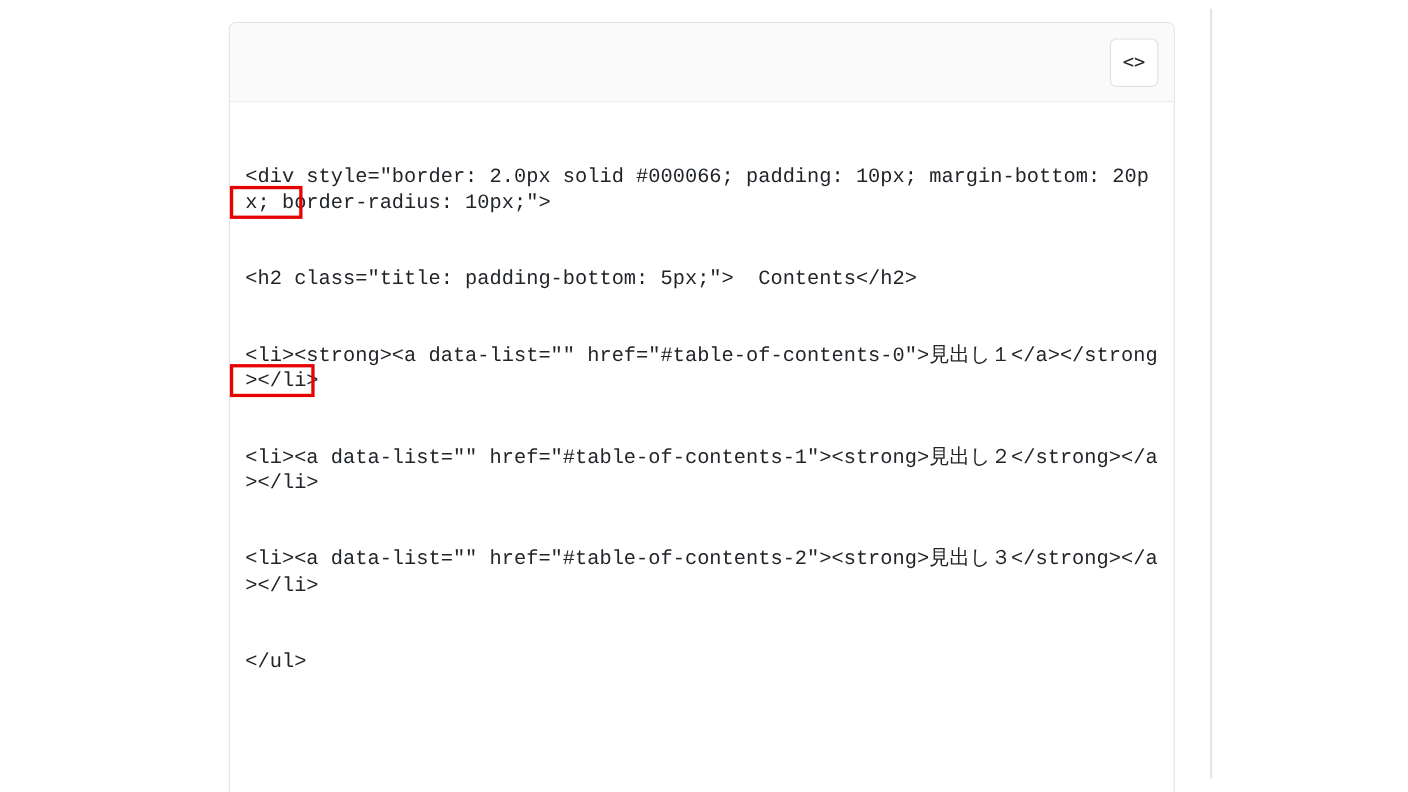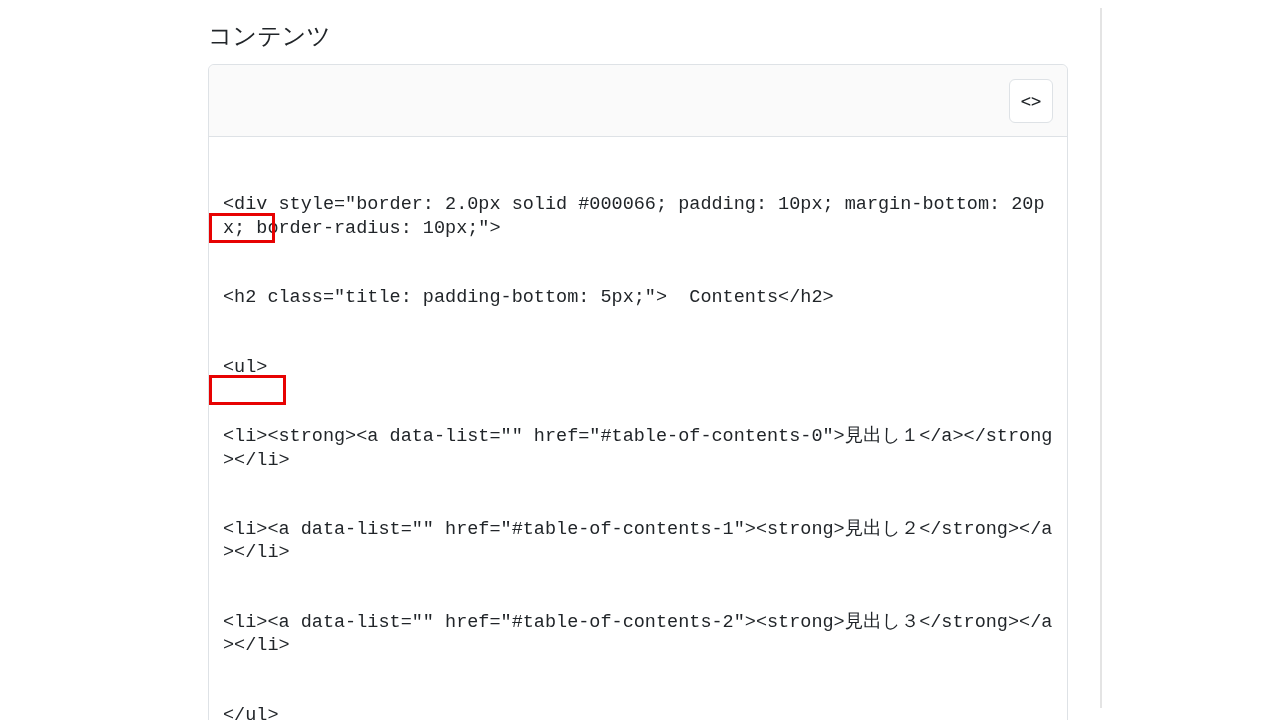--- a/index.html
+++ b/index.html
@@ -75,33 +75,31 @@
     left: 1100px;
     width: 2px;
     height: 700px;
     background: #e4e4e4;
   }
 </style>
 </head>
 <body>
 
 <div class="page">
-  <h2 class="section-title">コンテンツ</h2>
 
   <div class="panel">
     <div class="panel-header">
       <button class="code-toggle-btn">
         <span>&lt;&gt;</span>
       </button>
     </div>
 
     <div class="code-block">
       <span class="code-line">&lt;div style="border: 2.0px solid #000066; padding: 10px; margin-bottom: 20px; border-radius: 10px;"&gt;</span>
       <span class="code-line">&lt;h2 class="title: padding-bottom: 5px;"&gt;  Contents&lt;/h2&gt;</span>
-      <span class="code-line">&lt;ul&gt;</span>
       <span class="code-line">&lt;li&gt;&lt;strong&gt;&lt;a data-list="" href="#table-of-contents-0"&gt;見出し１&lt;/a&gt;&lt;/strong&gt;&lt;/li&gt;</span>
       <span class="code-line">&lt;li&gt;&lt;a data-list="" href="#table-of-contents-1"&gt;&lt;strong&gt;見出し２&lt;/strong&gt;&lt;/a&gt;&lt;/li&gt;</span>
       <span class="code-line">&lt;li&gt;&lt;a data-list="" href="#table-of-contents-2"&gt;&lt;strong&gt;見出し３&lt;/strong&gt;&lt;/a&gt;&lt;/li&gt;</span>
       <span class="code-line">&lt;/ul&gt;</span>
       
       
       <span class="code-line"></span>
       
       
       

